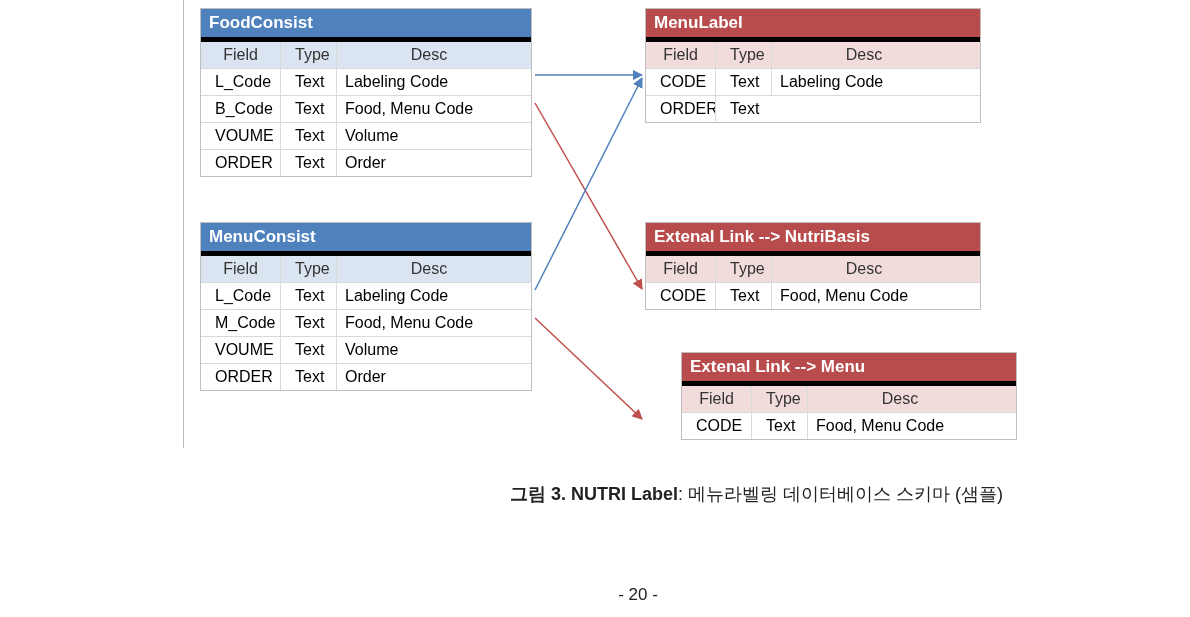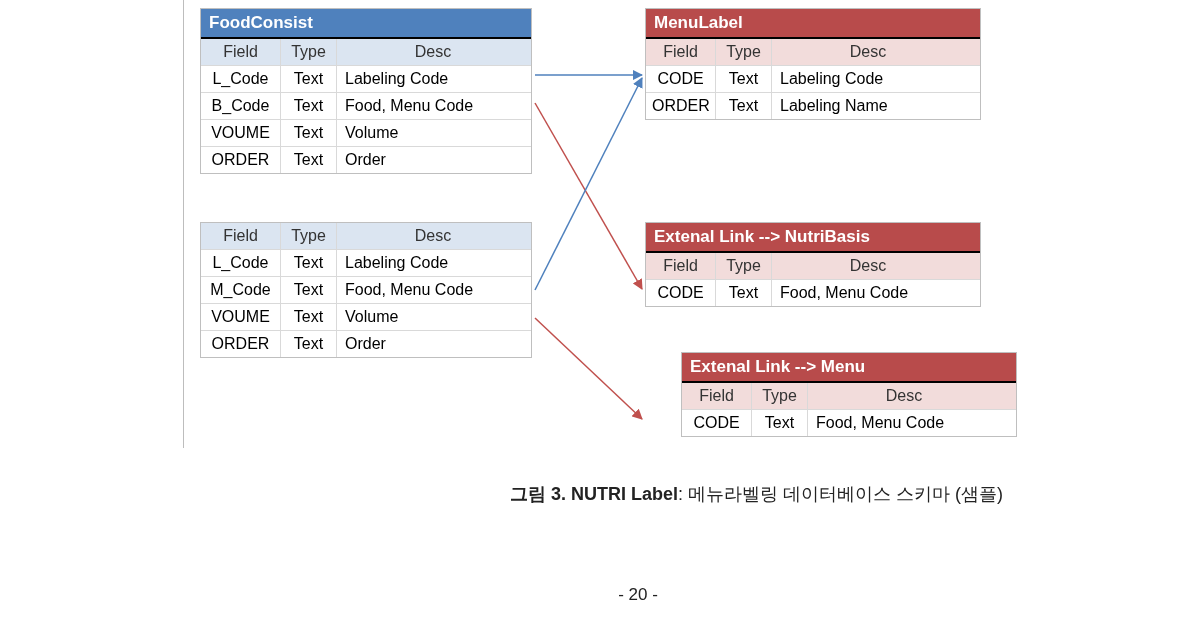--- a/index.html
+++ b/index.html
@@ -37,37 +37,37 @@
     position: absolute;
     border: 1px solid #bfbfbf;
     background: #fff;
     box-sizing: border-box;
   }
   .schema-title {
     padding: 4px 8px;
     font-weight: bold;
     color: #fff;
     font-size: 17px;
-    border-bottom: 2px solid #000000;
+    border-bottom: 5px solid #000000;
   }
   .blue .schema-title { background: #4f81bd; }
   .red  .schema-title { background: #b84b4b; }
 
   .schema-headrow, .schema-row {
     display: flex;
     font-size: 16px;
     border-bottom: 1px solid #d9d9d9;
   }
   .schema-row:last-child { border-bottom: none; }
   .schema-headrow .c { text-align: center; font-weight: 500; }
   .blue .schema-headrow { background: #dbe5f1; color:#333; }
   .red  .schema-headrow { background: #f2dcdb; color:#333; }
 
   .schema .c {
-    padding: 4px 6px;
+    padding: 4px 14px;
     border-right: 1px solid #d9d9d9;
     box-sizing: border-box;
     white-space: nowrap;
     overflow: hidden;
   }
   .schema .c:last-child { border-right: none; }
 
   .left .c-field { width: 80px; text-align: center; }
   .left .c-type  { width: 56px; text-align: center; }
   .left .c-desc  { width: 190px; text-align: left; padding-left: 8px; }
@@ -146,20 +146,21 @@
       <div class="c c-desc">Volume</div>
     </div>
     <div class="schema-row">
       <div class="c c-field">ORDER</div>
       <div class="c c-type">Text</div>
       <div class="c c-desc">Order</div>
     </div>
   </div>
 
   <div class="schema blue left" style="left:200px; top:222px;">
+    <div class="schema-title">MenuConsist</div>
     <div class="schema-headrow">
       <div class="c c-field">Field</div>
       <div class="c c-type">Type</div>
       <div class="c c-desc">Desc</div>
     </div>
     <div class="schema-row">
       <div class="c c-field">L_Code</div>
       <div class="c c-type">Text</div>
       <div class="c c-desc">Labeling Code</div>
     </div>
@@ -188,21 +189,20 @@
       <div class="c c-desc">Desc</div>
     </div>
     <div class="schema-row">
       <div class="c c-field">CODE</div>
       <div class="c c-type">Text</div>
       <div class="c c-desc">Labeling Code</div>
     </div>
     <div class="schema-row">
       <div class="c c-field">ORDER</div>
       <div class="c c-type">Text</div>
-      <div class="c c-desc">Labeling Name</div>
     </div>
   </div>
 
   <div class="schema red right" style="left:645px; top:222px;">
     <div class="schema-title">Extenal Link --&gt; NutriBasis</div>
     <div class="schema-headrow">
       <div class="c c-field">Field</div>
       <div class="c c-type">Type</div>
       <div class="c c-desc">Desc</div>
     </div>

